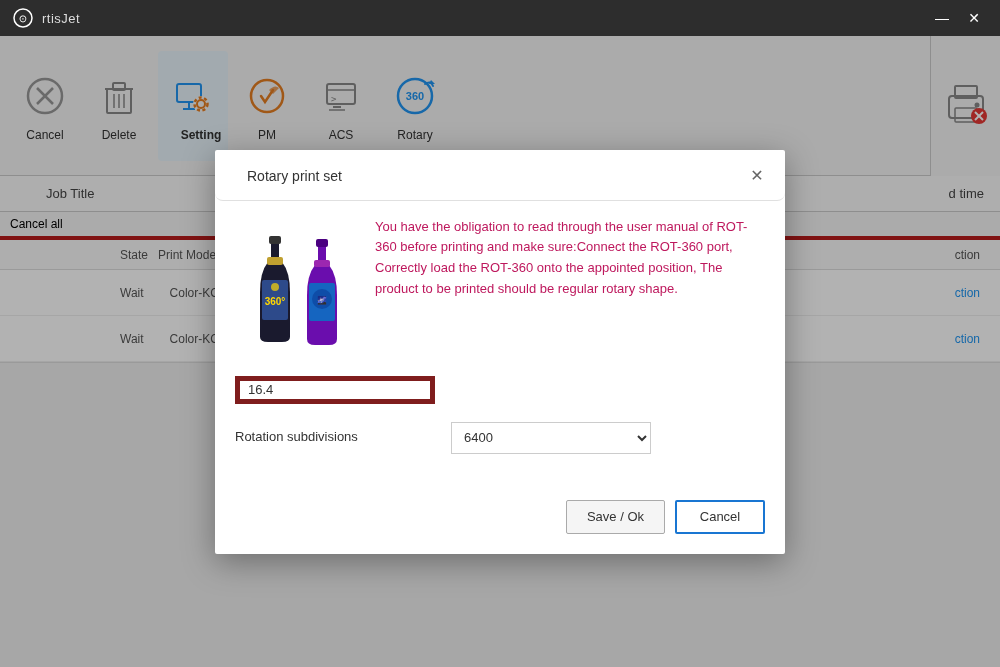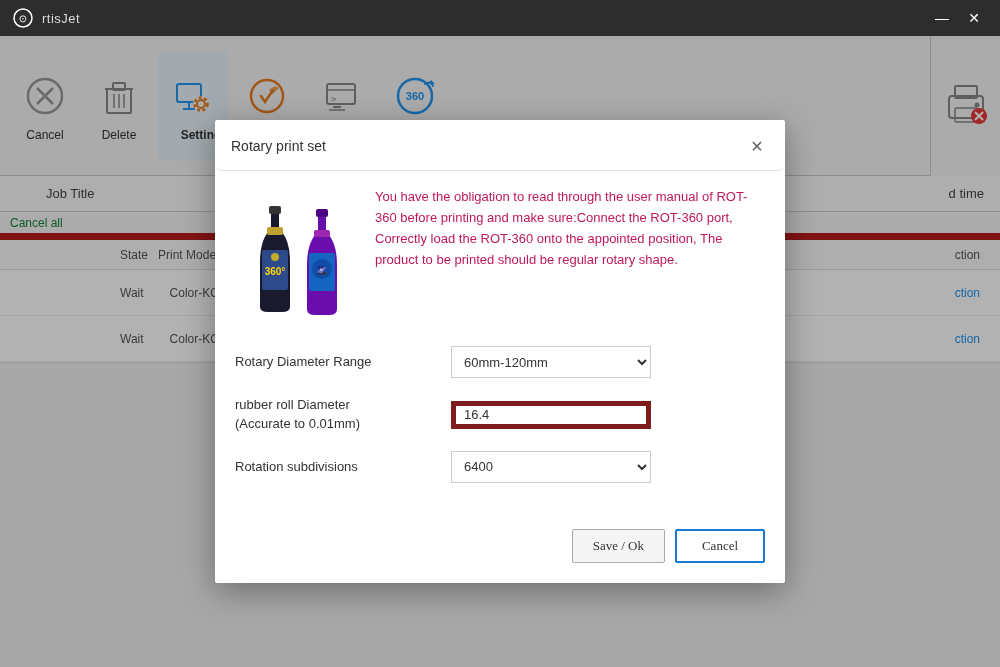--- a/index.html
+++ b/index.html
@@ -111,23 +111,23 @@
     }
     .table-col-title { flex: 0 0 200px; padding-left: 40px; }
     .table-col-size { flex: 0 0 80px; }
     .table-col-time { flex: 1; text-align: right; padding-right: 10px; }
     .cancel-all-row {
       height: 28px;
       display: flex;
       align-items: center;
       padding: 0 10px;
       background: #f5f5f5;
-      border-bottom: 7px solid #b91c1c;
+      border-bottom: 4px solid #b91c1c;
       font-size: 12px;
-      color: #15803d;
+      color: #000000;
     }
     .table-subheader {
       display: flex;
       height: 30px;
       align-items: center;
       border-bottom: 1px solid #ddd;
       background: #fafafa;
       padding: 0 10px;
       gap: 10px;
     }
@@ -166,21 +166,21 @@
       background: #fff;
       width: 570px;
       border-radius: 2px;
       box-shadow: 0 8px 32px rgba(0,0,0,0.35);
       position: relative;
       padding-bottom: 20px;
     }
     .modal-header {
       background: #fff;
       border-bottom: 1px solid #e0e0e0;
-      padding: 14px 16px 12px 16px;
+      padding: 14px 16px 12px 32px;
       display: flex;
       align-items: center;
       justify-content: space-between;
       border-radius: 8px;
     }
     .modal-title {
       font-size: 14px;
       color: #333;
       font-weight: normal;
     }
@@ -264,21 +264,21 @@
       gap: 10px;
       padding: 12px 20px 0 20px;
     }
     .btn {
       height: 34px;
       min-width: 90px;
       padding: 4px 20px;
       font-size: 13px;
       cursor: pointer;
       border-radius: 2px;
-      display: flex; align-items: center; justify-content: center; font-family: Liberation Serif, serif;
+      display: flex; align-items: center; justify-content: center;
     }
     .btn-primary {
       background: #f5f5f5;
       border: 1px solid #aaa;
       color: #333;
     }
     .btn-secondary {
       background: #fff;
       border: 2px solid #1976d2;
       color: #333;
@@ -495,33 +495,22 @@
                 <rect x="17" y="33" width="16" height="7" rx="2" fill="#9c27b0"></rect>
               </g>
             </svg>
           </div>
 
           <div class="modal-text">
             <p>You have the obligation to read through the user manual of ROT-360  before printing and make sure:Connect the ROT-360 port, Correctly load the ROT-360 onto the appointed position, The product to be printed should be regular rotary shape.</p>
           </div>
         </div>
 
+
         <div class="form-row">
-          <label class="form-label">Rotary Diameter Range</label>
-          <div class="form-control">
-            <select class="form-select">
-              <option>60mm-120mm</option>
-              <option>30mm-60mm</option>
-              <option>120mm-200mm</option>
-            </select>
-          </div>
-        </div>
-
-        <div class="form-row">
-          <label class="form-label">rubber roll Diameter<br>(Accurate to 0.01mm)</label>
           <div class="form-control">
             <input type="text" class="form-input" value="16.4" style="">
           </div>
         </div>
 
         <div class="form-row">
           <label class="form-label">Rotation subdivisions</label>
           <div class="form-control">
             <select class="form-select">
               <option>6400</option>

